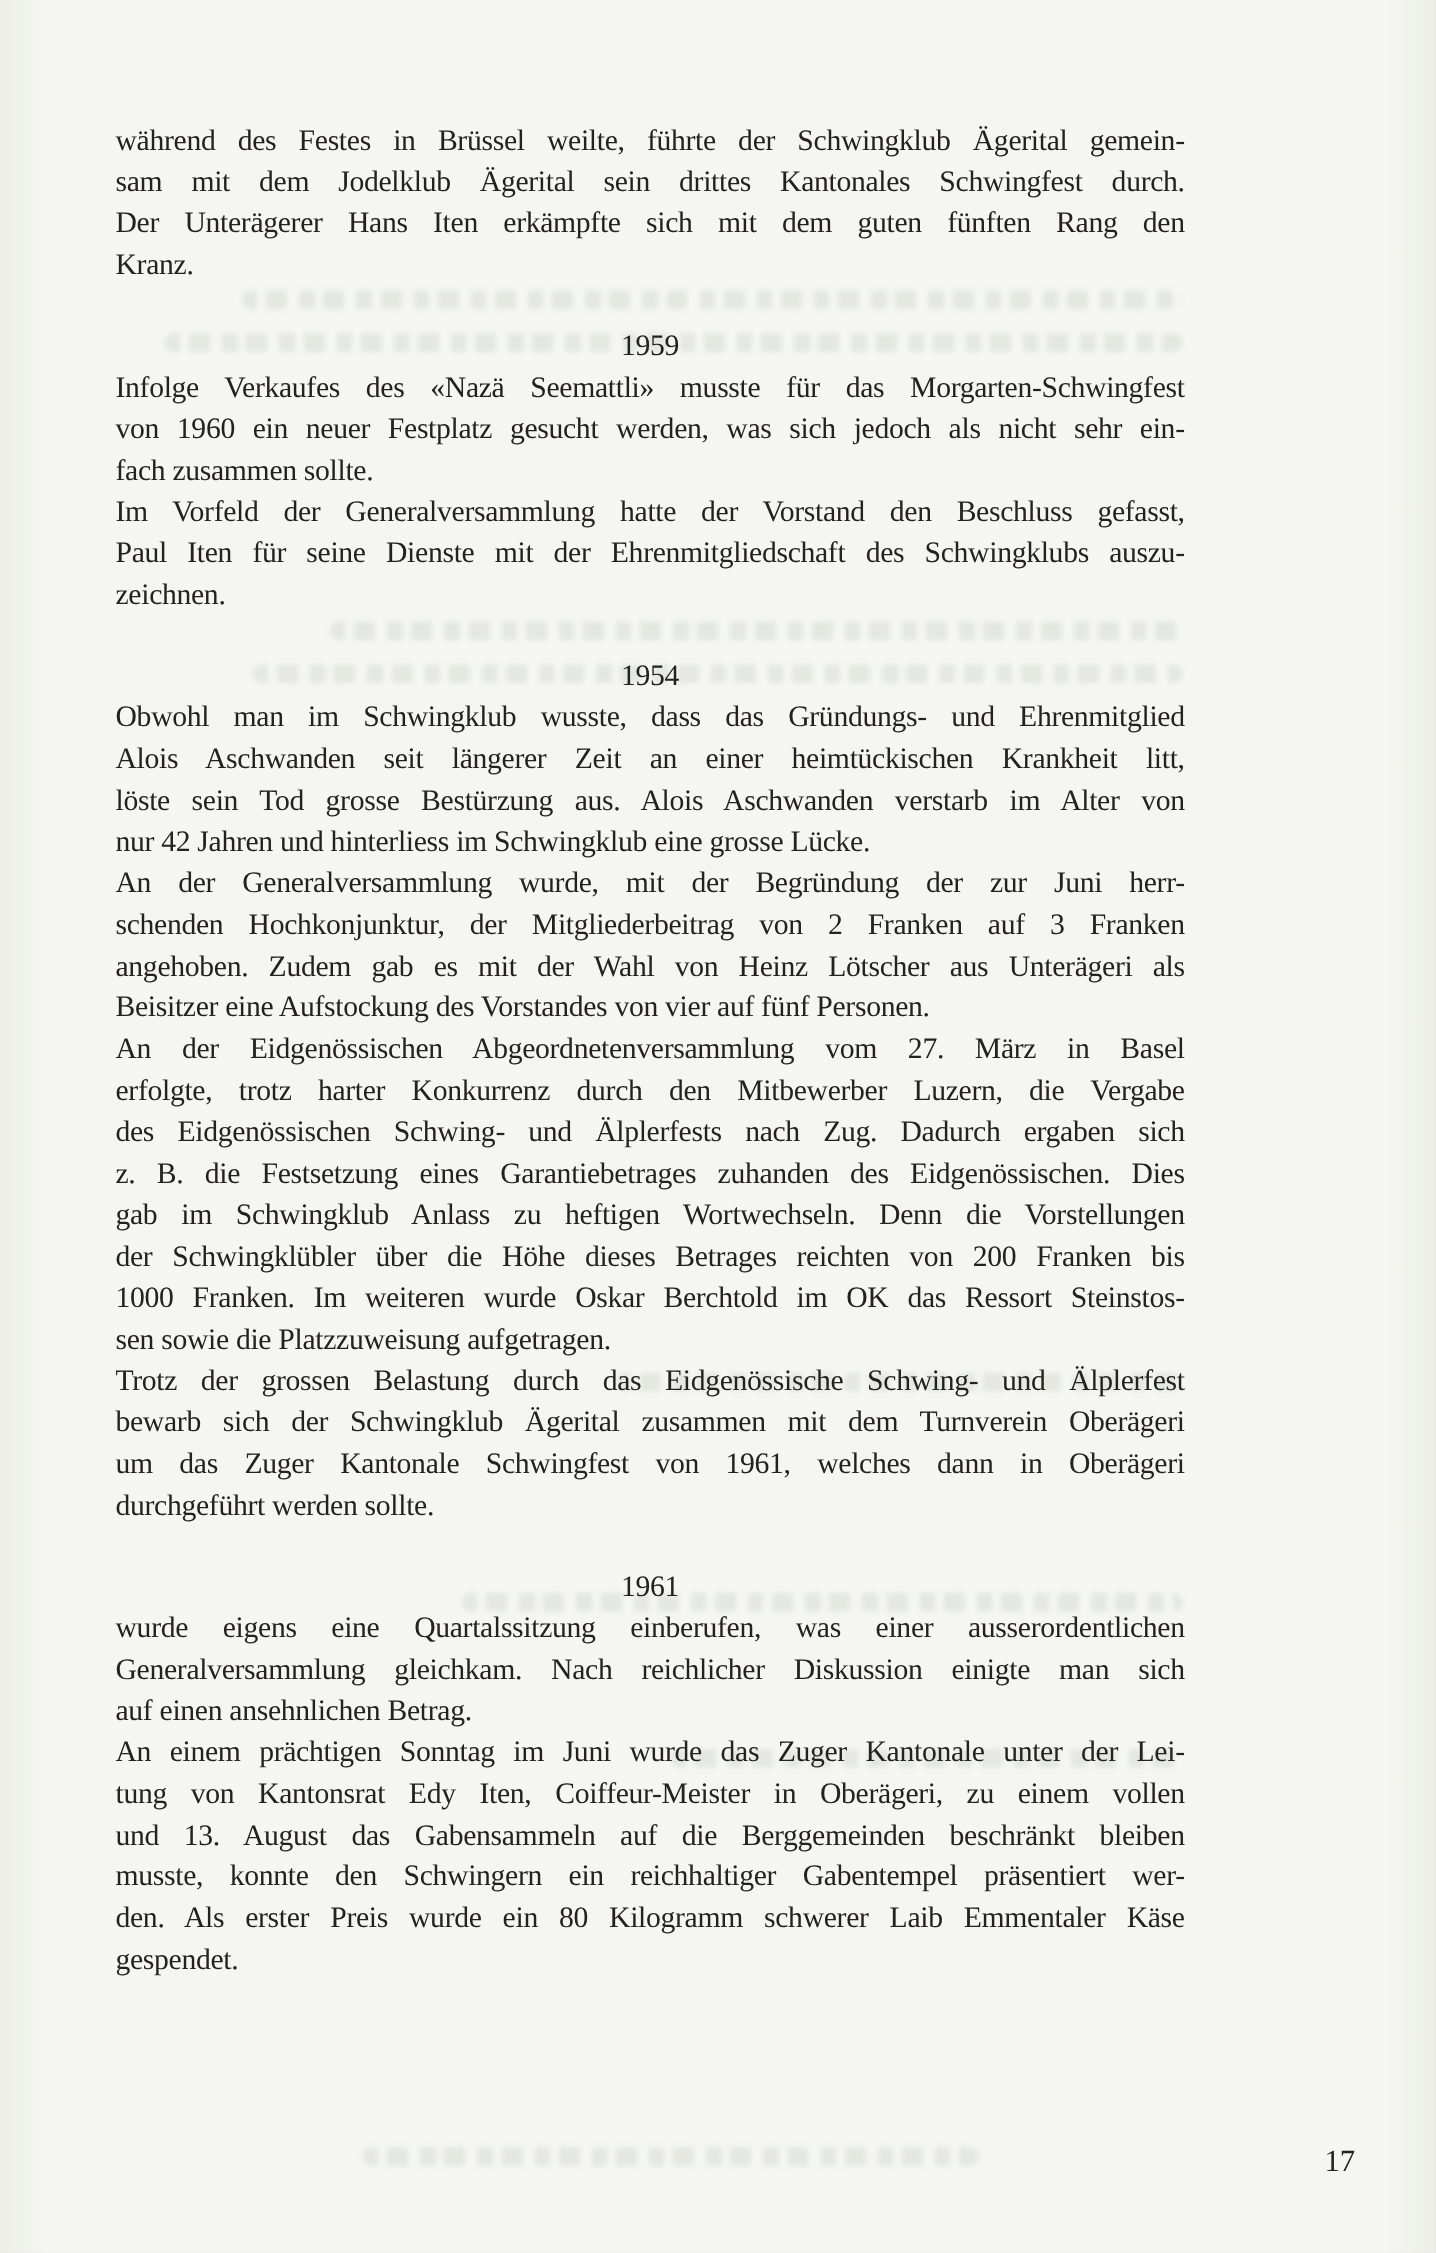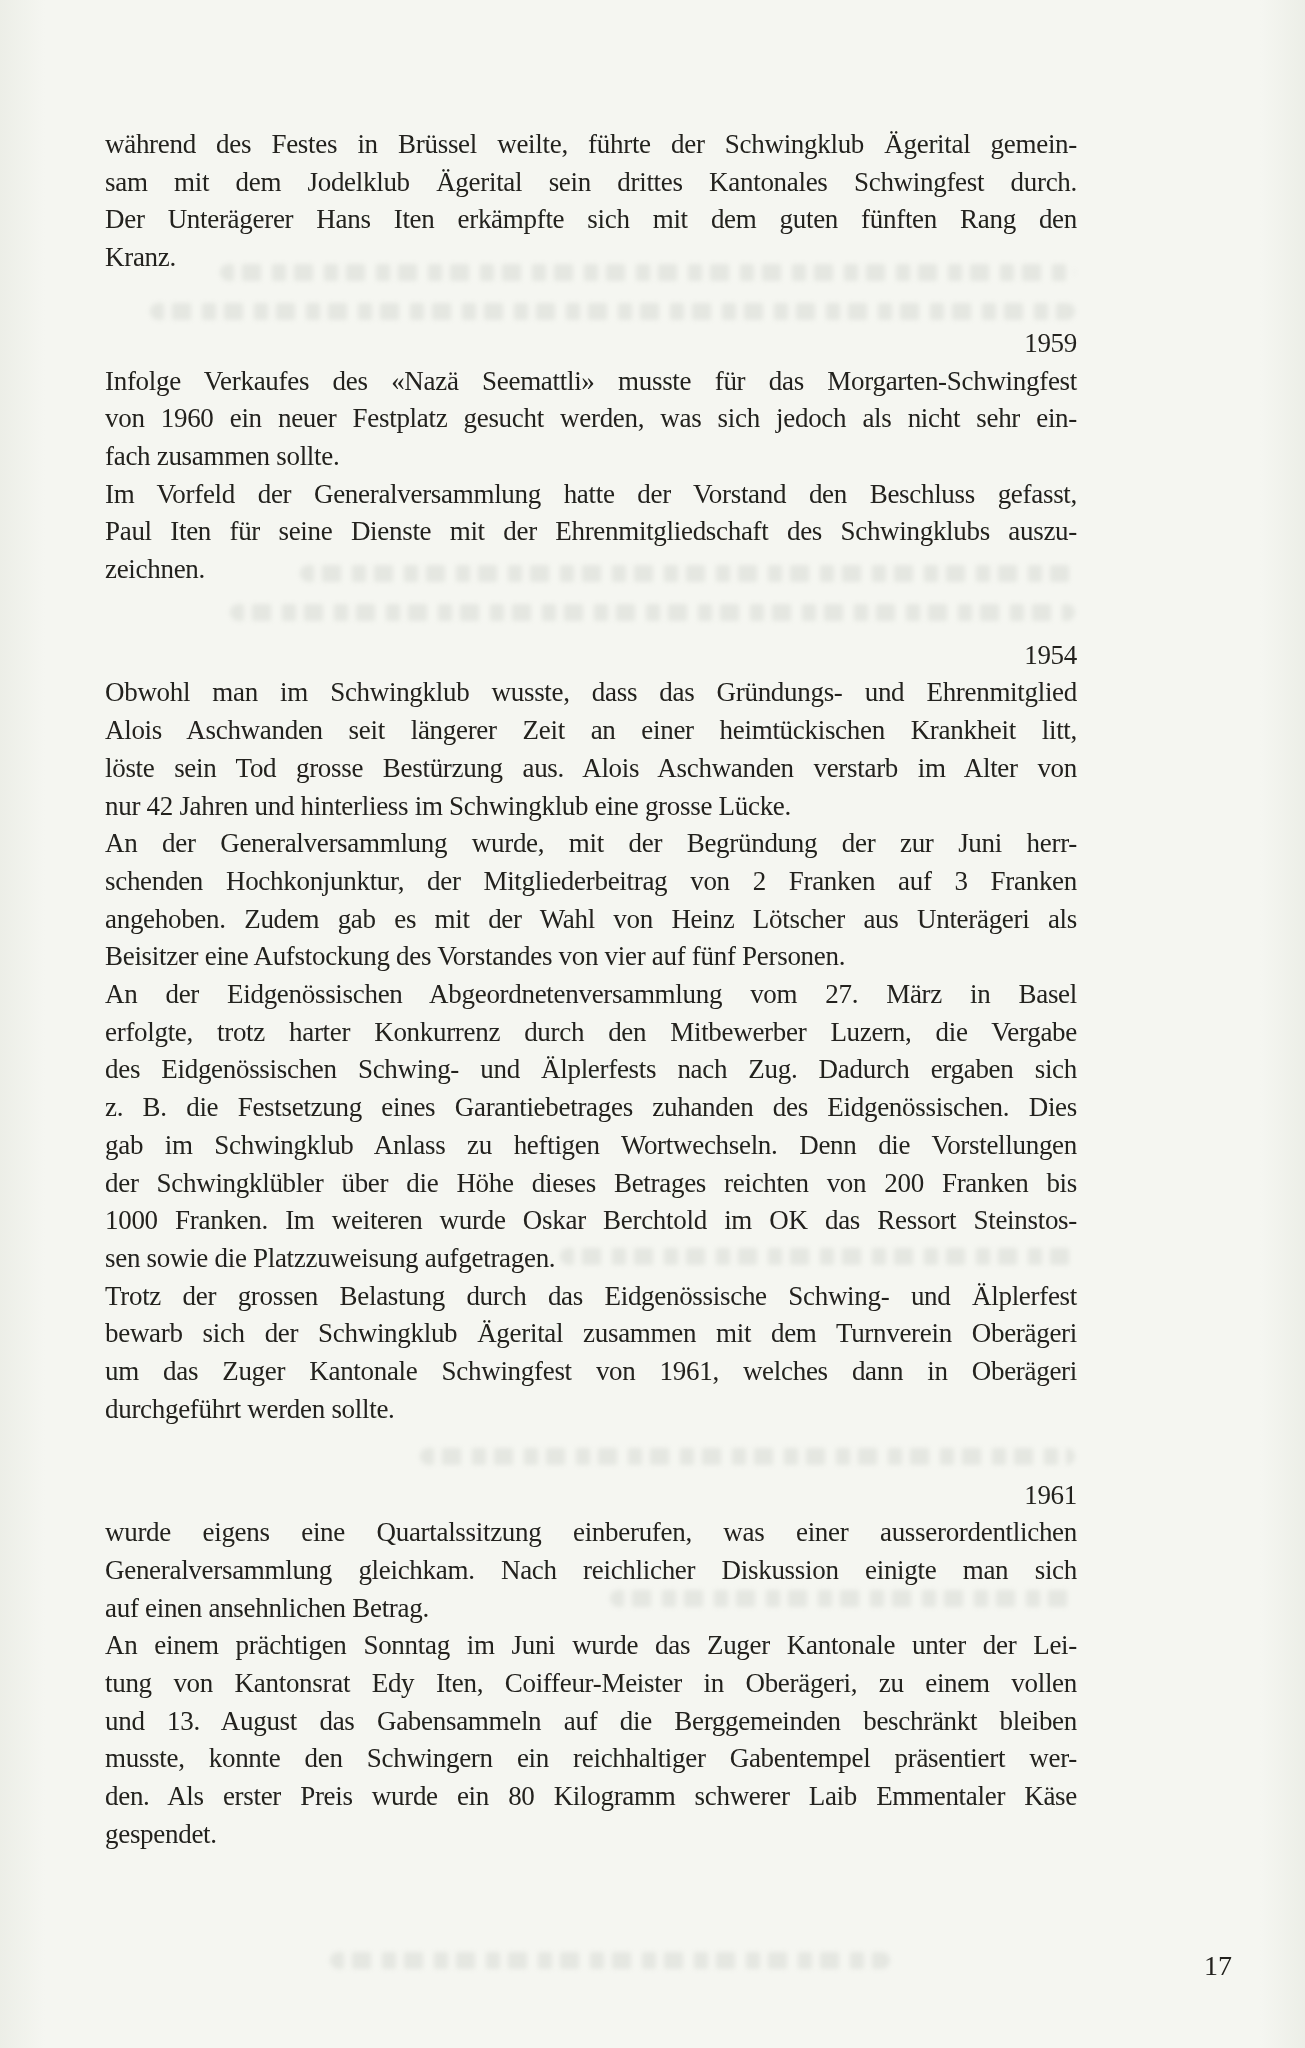--- a/index.html
+++ b/index.html
@@ -15,39 +15,39 @@
     width:1305px;height:2048px;
     margin:0 auto;
     background:
       linear-gradient(90deg,var(--paper-edge) 0px,var(--paper) 45px,var(--paper) 1260px,var(--paper-edge) 1305px);
     overflow:hidden;
     font-family:"Liberation Serif","DejaVu Serif",serif;
     color:var(--ink);
   }
   .text-block{
     position:absolute;
-    left:105px;top:126px;
+    left:105px;top:109px;
     width:972px;
     font-size:27px;
     line-height:37.7px;
     letter-spacing:-0.3px;
   }
   .para{margin:0;}
   .line{
     text-align:justify;
     text-align-last:justify;
     -moz-text-align-last:justify;
   }
   .line.last{
     text-align-last:left;
     -moz-text-align-last:left;
   }
   .year-heading{
-    margin-top:48px;
-    text-align:right;
+    margin-top:36px;
+    text-align:center;
   }
   .page-number{
     position:absolute;
     top:1950px;
     right:73px;
     font-size:28px;
     letter-spacing:0;
   }
   
   .smudge{

